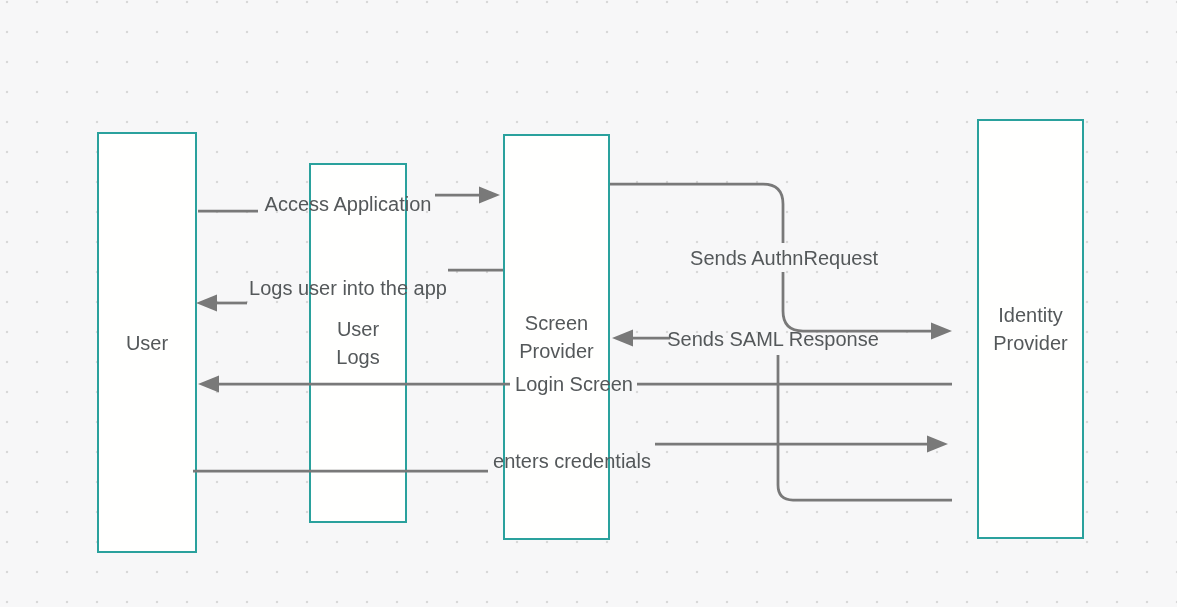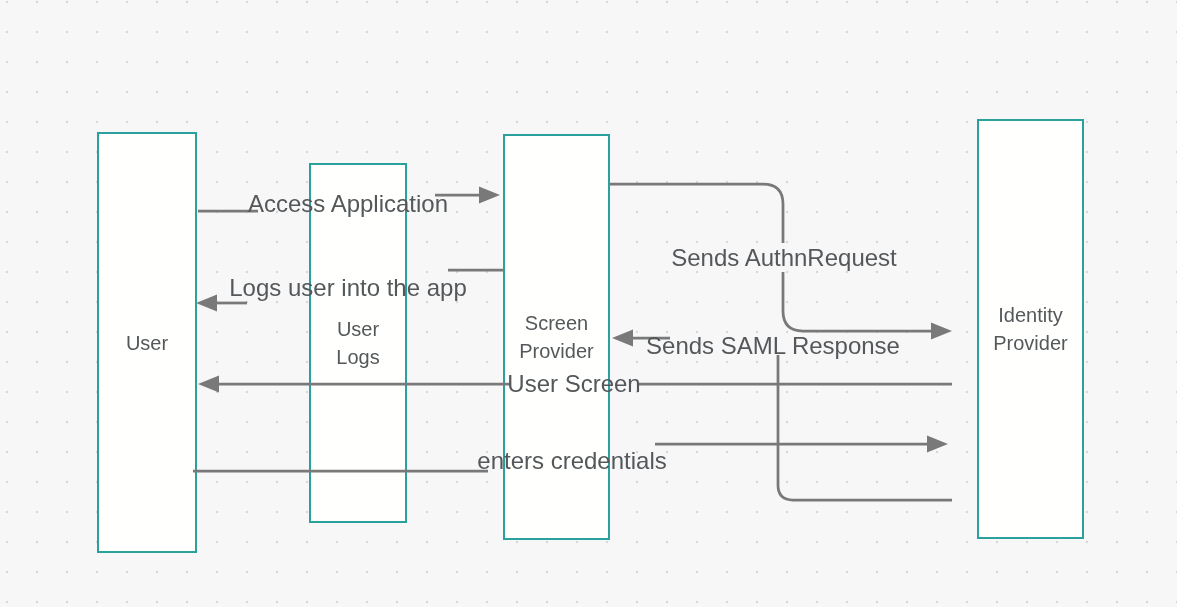--- a/index.html
+++ b/index.html
@@ -26,21 +26,21 @@
     font-size:20px; line-height:28px;
   }
   .connectors { position:absolute; left:0; top:0; }
   .connectors path { stroke: var(--line, #797979); stroke-width:2.75; fill:none; }
   .connectors polygon { fill: var(--line, #797979); stroke:none; }
   .msg-label {
     position:absolute;
     transform:translate(-50%,-50%);
     white-space:nowrap;
     color: var(--text, #54585a);
-    font-size:24px;
+    font-size:20px;
   }
 </style>
 </head>
 <body>
 
 <div class="canvas">
 
   <div class="box" style="left:97px; top:132px; width:100px; height:421px;">
     <span>User</span>
   </div>
@@ -98,19 +98,19 @@
       <polygon points="948,444 927,435.5 927,452.5"></polygon>
     </g>
   </svg>
 
   <div class="msg-label" style="left:348px; top:204px;">Access Application</div>
 
   <div class="msg-label" style="left:348px; top:288px;">Logs user into the app</div>
 
   <div class="msg-label" style="left:784px; top:258px;">Sends AuthnRequest</div>
 
-  <div class="msg-label" style="left:773px; top:346px;">Sends SAML Response</div>
+  <div class="msg-label" style="left:773px; top:339px;">Sends SAML Response</div>
 
-  <div class="msg-label" style="left:574px; top:384px;">User Screen</div>
+  <div class="msg-label" style="left:574px; top:384px;">Login Screen</div>
 
   <div class="msg-label" style="left:572px; top:461px;">enters credentials</div>
 
 </div>
 
 </body></html>

